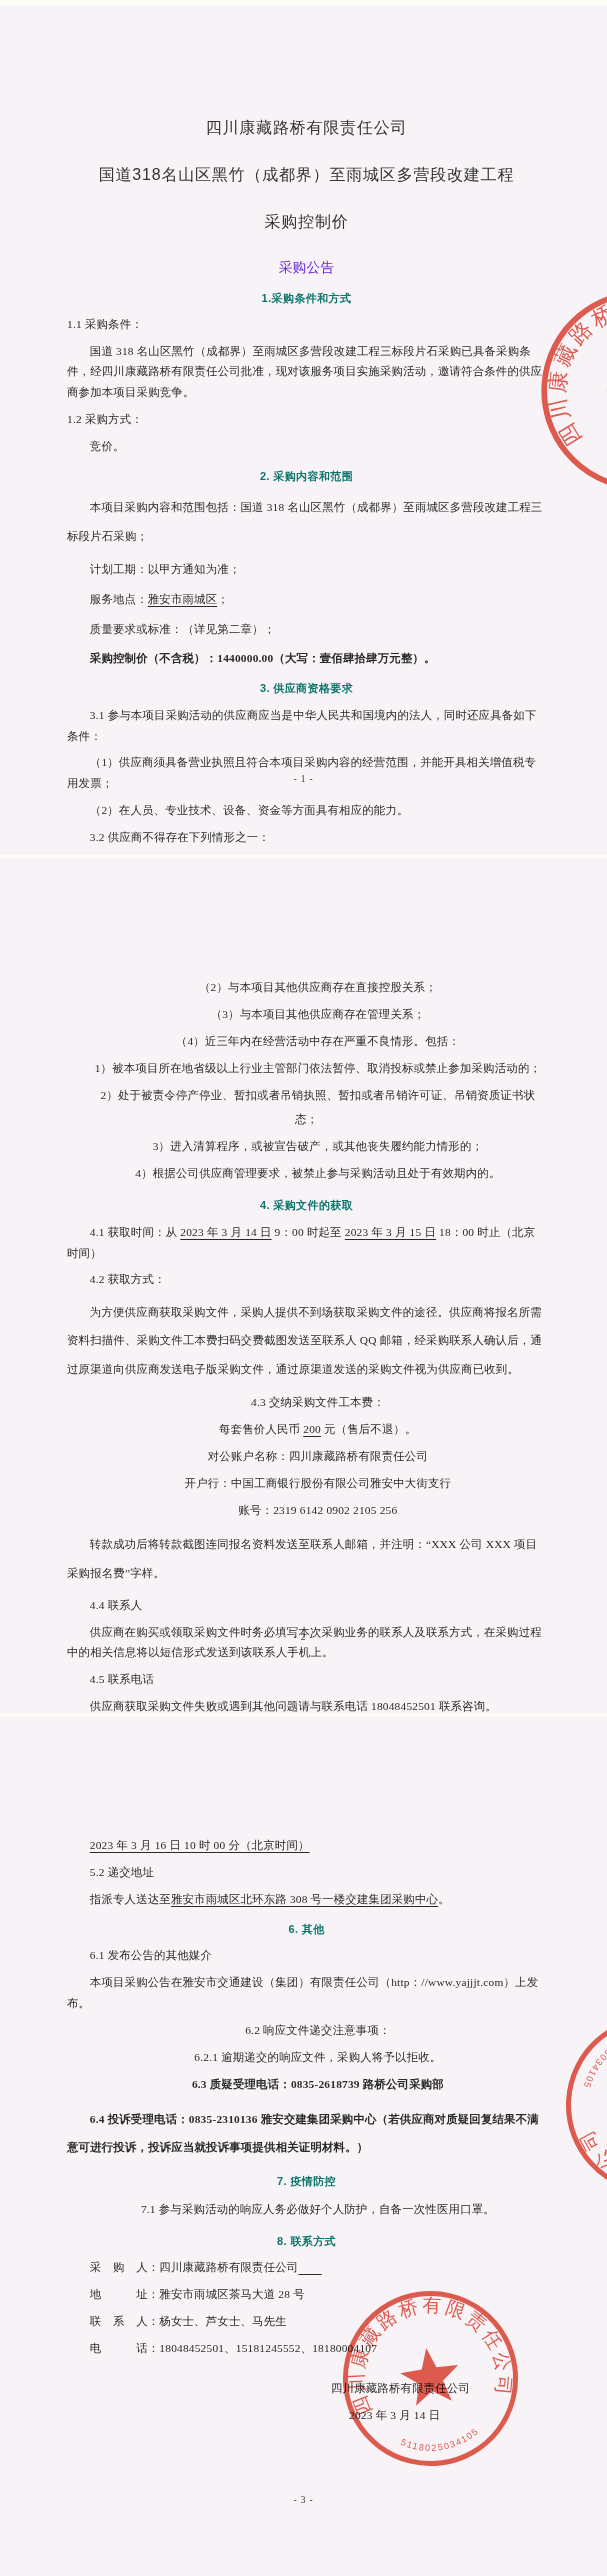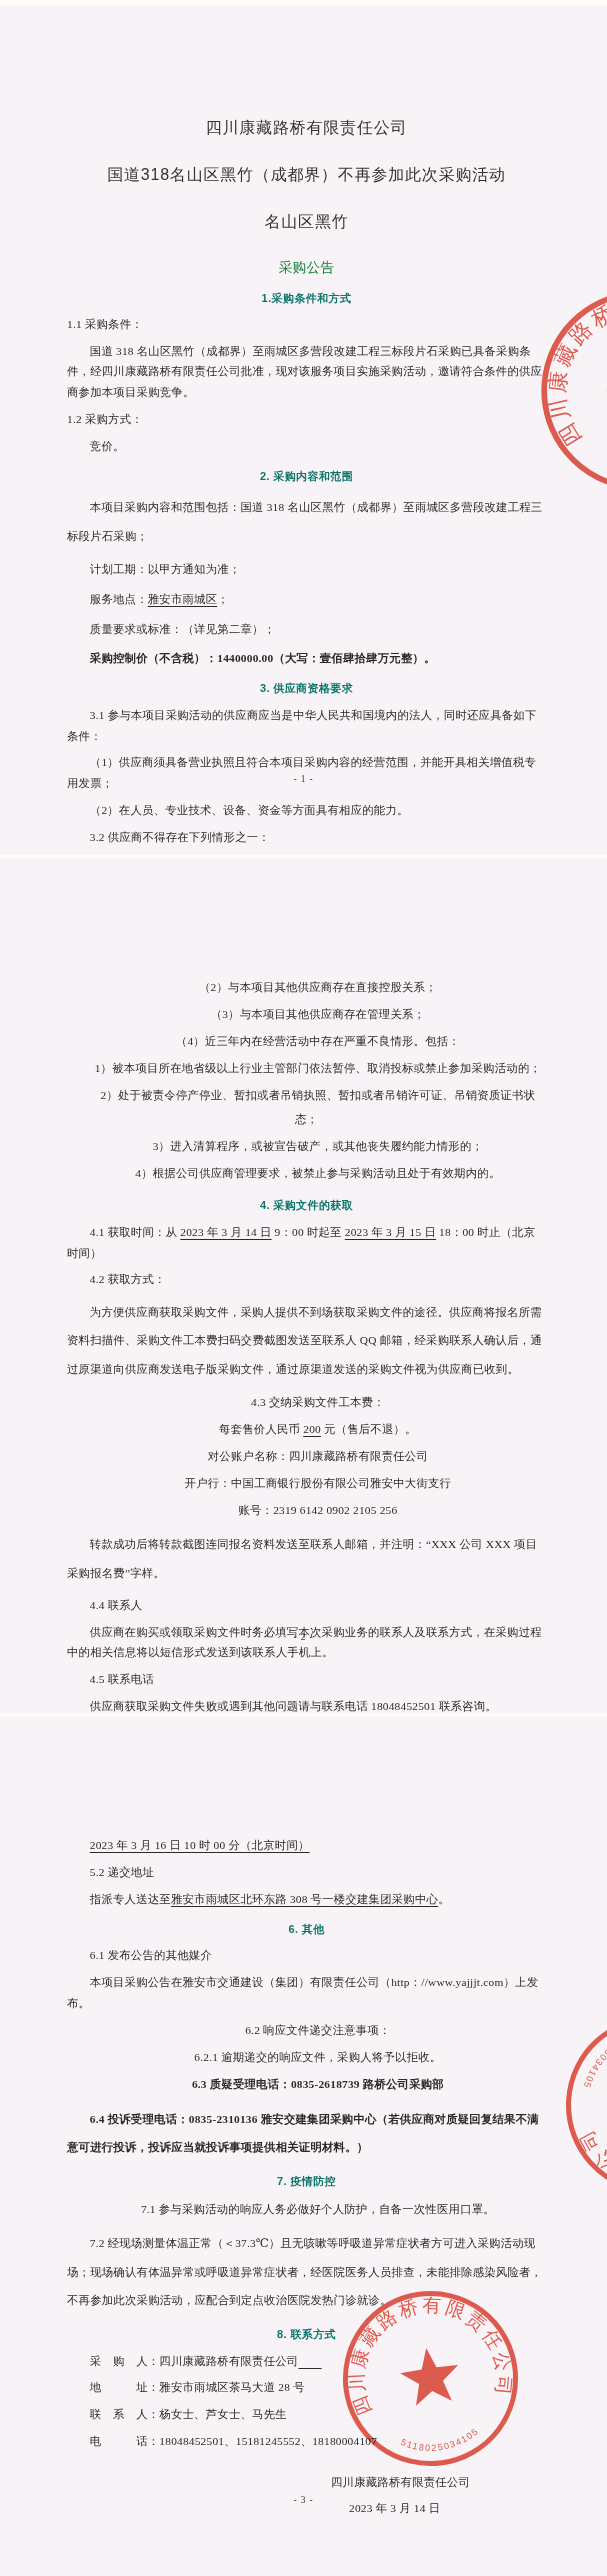--- a/index.html
+++ b/index.html
@@ -25,21 +25,21 @@
 
   .blk{font-size:11.4px;line-height:1.82;letter-spacing:0.2px;}
   .title{
     font-family:"Liberation Sans","DejaVu Sans",sans-serif;
     font-size:16px;line-height:21px;text-align:center;
     margin-bottom:26px;letter-spacing:0.8px;color:#333;
   }
   .subtitle{
     font-family:"Liberation Sans","DejaVu Sans",sans-serif;
     font-size:13.7px;line-height:20px;text-align:center;
-    margin-bottom:12px;color:#15803d;
+    margin-bottom:12px;color:#6d28d9;
   }
   .h1{
     font-family:"Liberation Sans","DejaVu Sans",sans-serif;
     font-size:11px;font-weight:700;line-height:1.6;
     margin:11.4px 0 6.8px;color:#0f766e;letter-spacing:0.4px;text-align:center;
   }
   .sub{margin:6px 0;}                 
   .para{text-indent:2em;margin:6px 0;}
   .sp{margin:3px 0;line-height:2.1;text-align:center;}  
   .loose{margin:9px 0;}              
@@ -62,22 +62,22 @@
   .stamp-p1{width:207px;height:207px;top:282px;right:-138px;transform:rotate(-18deg);}
   .stamp-p3-edge{width:184px;height:184px;top:296px;right:-140px;transform:rotate(138deg);}
   .stamp-main{width:181px;height:181px;top:571px;left:340px;transform:rotate(-8deg);}
 </style>
 </head>
 <body>
 
 <div class="page page-1">
   <div class="content">
       <div class="blk title">四川康藏路桥有限责任公司</div>
-      <div class="blk title">国道318名山区黑竹（成都界）不再参加此次采购活动</div>
-      <div class="blk title">名山区黑竹</div>
+      <div class="blk title">国道318名山区黑竹（成都界）至雨城区多营段改建工程</div>
+      <div class="blk title">采购控制价</div>
       <div class="blk subtitle">采购公告</div>
       <div class="blk h1">1.采购条件和方式</div>
       <div class="blk sub">1.1 采购条件：</div>
       <div class="blk para">国道 318 名山区黑竹（成都界）至雨城区多营段改建工程三标段片石采购已具备采购条件，经四川康藏路桥有限责任公司批准，现对该服务项目实施采购活动，邀请符合条件的供应商参加本项目采购竞争。</div>
       <div class="blk sub">1.2 采购方式：</div>
       <div class="blk para">竞价。</div>
       <div class="blk h1">2. 采购内容和范围</div>
       <div class="blk para xl">本项目采购内容和范围包括：国道 318 名山区黑竹（成都界）至雨城区多营段改建工程三标段片石采购；</div>
       <div class="blk para loose">计划工期：以甲方通知为准；</div>
       <div class="blk para loose"><span>服务地点：</span><span class="u">雅安市雨城区</span><span>；</span></div>
@@ -138,21 +138,20 @@
       <div class="blk para"><span>指派专人送达至</span><span class="u">雅安市雨城区北环东路 308 号一楼交建集团采购中心</span><span>。</span></div>
       <div class="blk h1">6. 其他</div>
       <div class="blk para">6.1 发布公告的其他媒介</div>
       <div class="blk para">本项目采购公告在雅安市交通建设（集团）有限责任公司（http：//www.yajjjt.com）上发布。</div>
       <div class="blk para sp">6.2 响应文件递交注意事项：</div>
       <div class="blk para sp">6.2.1 逾期递交的响应文件，采购人将予以拒收。</div>
       <div class="blk para sp b">6.3 质疑受理电话：0835-2618739 路桥公司采购部</div>
       <div class="blk para xl b">6.4 投诉受理电话：0835-2310136 雅安交建集团采购中心（若供应商对质疑回复结果不满意可进行投诉，投诉应当就投诉事项提供相关证明材料。）</div>
       <div class="blk h1">7. 疫情防控</div>
       <div class="blk para sp">7.1 参与采购活动的响应人务必做好个人防护，自备一次性医用口罩。</div>
-      <div class="blk para xl">7.2 经现场测量体温正常（＜37.3℃）且无咳嗽等呼吸道异常症状者方可进入采购活动现场；现场确认有体温异常或呼吸道异常症状者，经医院医务人员排查，未能排除感染风险者，不再参加此次采购活动，应配合到定点收治医院发热门诊就诊。</div>
       <div class="blk h1">8. 联系方式</div>
       <div class="blk para"><span>采　购　人：四川康藏路桥有限责任公司</span><span class="u">　　</span></div>
       <div class="blk para">地　　　址：雅安市雨城区茶马大道 28 号</div>
       <div class="blk para">联　系　人：杨女士、芦女士、马先生</div>
       <div class="blk para">电　　　话：18048452501、15181245552、18180004107</div>
       <div class="blk sign">四川康藏路桥有限责任公司</div>
       <div class="blk sign-date">2023 年 3 月 14 日</div>
     </div>
   <div class="stamp stamp-p3-edge">
       <svg viewBox="0 0 200 200">

